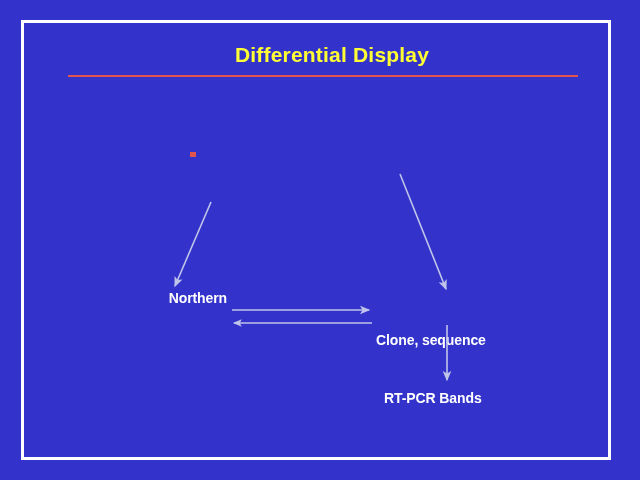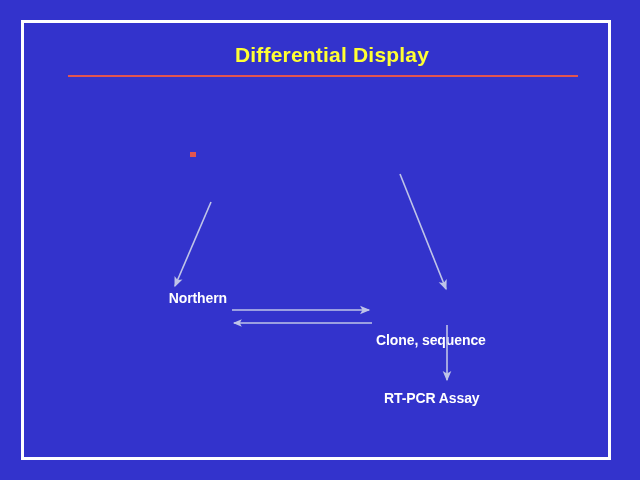--- a/index.html
+++ b/index.html
@@ -126,21 +126,21 @@
 
   <div class="body-line" id="line-b1"><span class="bullet-sq"></span></div>
 
 
   <div class="node-label" id="node-northern">
     <div>Northern</div>
   </div>
 
   <div class="node-label" id="node-clone">Clone, sequence</div>
 
-  <div class="node-label" id="node-rtpcr">RT-PCR Assay</div>
+  <div class="node-label" id="node-rtpcr">RT-PCR Bands</div>
 
   <svg id="arrow-layer" viewBox="0 0 640 480">
     <defs>
       <marker id="ah" markerWidth="7" markerHeight="7" refX="5.6" refY="3" orient="auto" markerUnits="strokeWidth">
         <path d="M0,0.3 L6.4,3 L0,5.7 L1.5,3 Z" fill="#bfc4e8"></path>
       </marker>
     </defs>
 
     <line x1="211" y1="202" x2="175" y2="286" stroke="#bfc4e8" stroke-width="1.6" marker-end="url(#ah)"></line>
 

